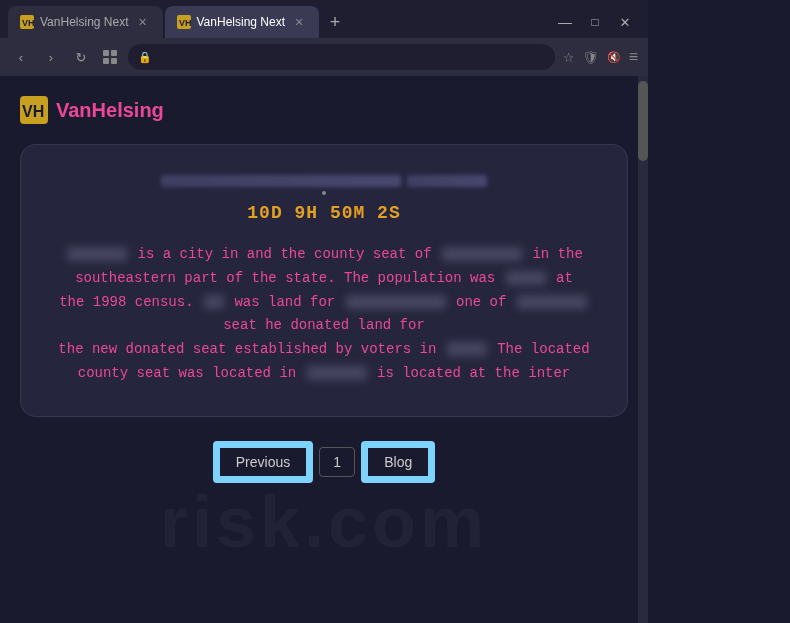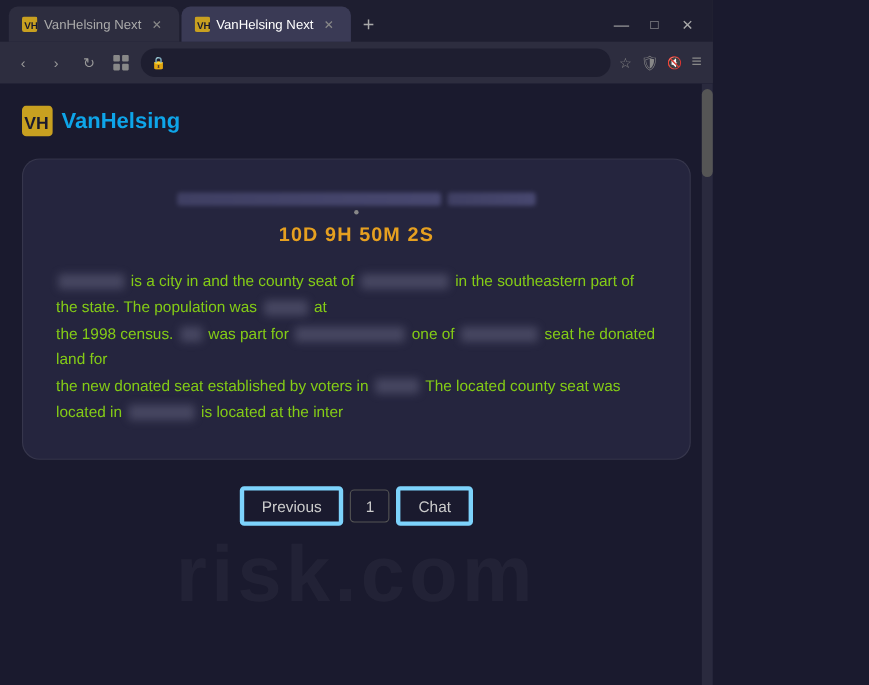--- a/index.html
+++ b/index.html
@@ -164,32 +164,33 @@
     }
 
     .logo-icon {
       width: 28px;
       height: 28px;
     }
 
     .logo-text {
       font-size: 20px;
       font-weight: 600;
-      color: #0ea5e9;
+      color: #ec4899;
     }
 
     
     .card {
       background: rgba(40, 40, 65, 0.85);
       border: 1px solid rgba(255,255,255,0.08);
       border-radius: 16px;
       padding: 30px 30px 30px 30px;
       position: relative;
       z-index: 1;
       margin-bottom: 24px;
+      font-family: Liberation Mono, monospace;
     }
 
     .card-title {
       text-align: center;
       margin-bottom: 8px;
     }
 
     .card-title-text {
       display: inline-block;
       background: linear-gradient(90deg, rgba(100,100,150,0.6) 0%, rgba(120,120,180,0.6) 100%);
@@ -203,24 +204,25 @@
     .countdown {
       text-align: center;
       color: #e6a020;
       font-size: 18px;
       font-weight: 600;
       margin-bottom: 20px;
       letter-spacing: 1px;
     }
 
     .article-text {
-      color: #84cc16;
+      color: #ec4899;
       font-size: 14px;
       line-height: 1.7;
       position: relative;
+      text-align: center;
     }
 
     
     .redacted {
       display: inline-block;
       background: rgba(150,150,180,0.3);
       border-radius: 2px;
       filter: blur(4px);
       color: transparent;
       user-select: none;
@@ -235,21 +237,21 @@
       align-items: center;
       justify-content: center;
       gap: 6px;
       margin-top: 10px;
       position: relative;
       z-index: 1;
     }
 
     .page-btn {
       background: transparent;
-      border: 4px solid #7dd3fc;
+      border: 7px solid #7dd3fc;
       color: #ccc;
       padding: 6px 16px;
       border-radius: 4px;
       font-size: 14px;
       cursor: pointer;
       transition: background 0.15s;
     }
 
     .page-num {
       background: transparent;
@@ -391,40 +393,40 @@
           <span class="redacted" style="width:60px;">&nbsp;&nbsp;&nbsp;&nbsp;&nbsp;&nbsp;&nbsp;&nbsp;&nbsp;&nbsp;</span>
           <span> is a city in and the county seat of </span>
           <span class="redacted" style="width:80px;">&nbsp;&nbsp;&nbsp;&nbsp;&nbsp;&nbsp;&nbsp;&nbsp;&nbsp;&nbsp;&nbsp;&nbsp;</span>
           <span> in the southeastern part of the state. The population was </span>
           <span class="redacted" style="width:40px;">&nbsp;&nbsp;&nbsp;&nbsp;&nbsp;&nbsp;</span>
           <span> at</span>
         </p>
         <p>
           <span>the 1998 census. </span>
           <span class="redacted" style="width:20px;">&nbsp;&nbsp;&nbsp;</span>
-          <span> was part for </span>
+          <span> was land for </span>
           <span class="redacted" style="width:100px;">&nbsp;&nbsp;&nbsp;&nbsp;&nbsp;&nbsp;&nbsp;&nbsp;&nbsp;&nbsp;&nbsp;&nbsp;&nbsp;&nbsp;</span>
           <span> one of </span>
           <span class="redacted" style="width:70px;">&nbsp;&nbsp;&nbsp;&nbsp;&nbsp;&nbsp;&nbsp;&nbsp;&nbsp;&nbsp;</span>
           <span> seat he donated land for</span>
         </p>
         <p>
           <span>the new donated seat established by voters in </span>
           <span class="redacted" style="width:40px;">&nbsp;&nbsp;&nbsp;&nbsp;&nbsp;&nbsp;</span>
           <span> The located county seat was located in </span>
           <span class="redacted" style="width:60px;">&nbsp;&nbsp;&nbsp;&nbsp;&nbsp;&nbsp;&nbsp;&nbsp;&nbsp;&nbsp;</span>
           <span> is located at the inter</span>
         </p>
       </div>
     </div>
 
     <div class="pagination">
       <button class="page-btn">Previous</button>
       <div class="page-num">1</div>
-      <button class="page-btn">Chat</button>
+      <button class="page-btn">Blog</button>
     </div>
 
     <div class="watermark">risk.com</div>
 
   </div>
 
   <div class="browser-right-scroll">
     <div class="browser-right-scroll-thumb"></div>
   </div>
 

